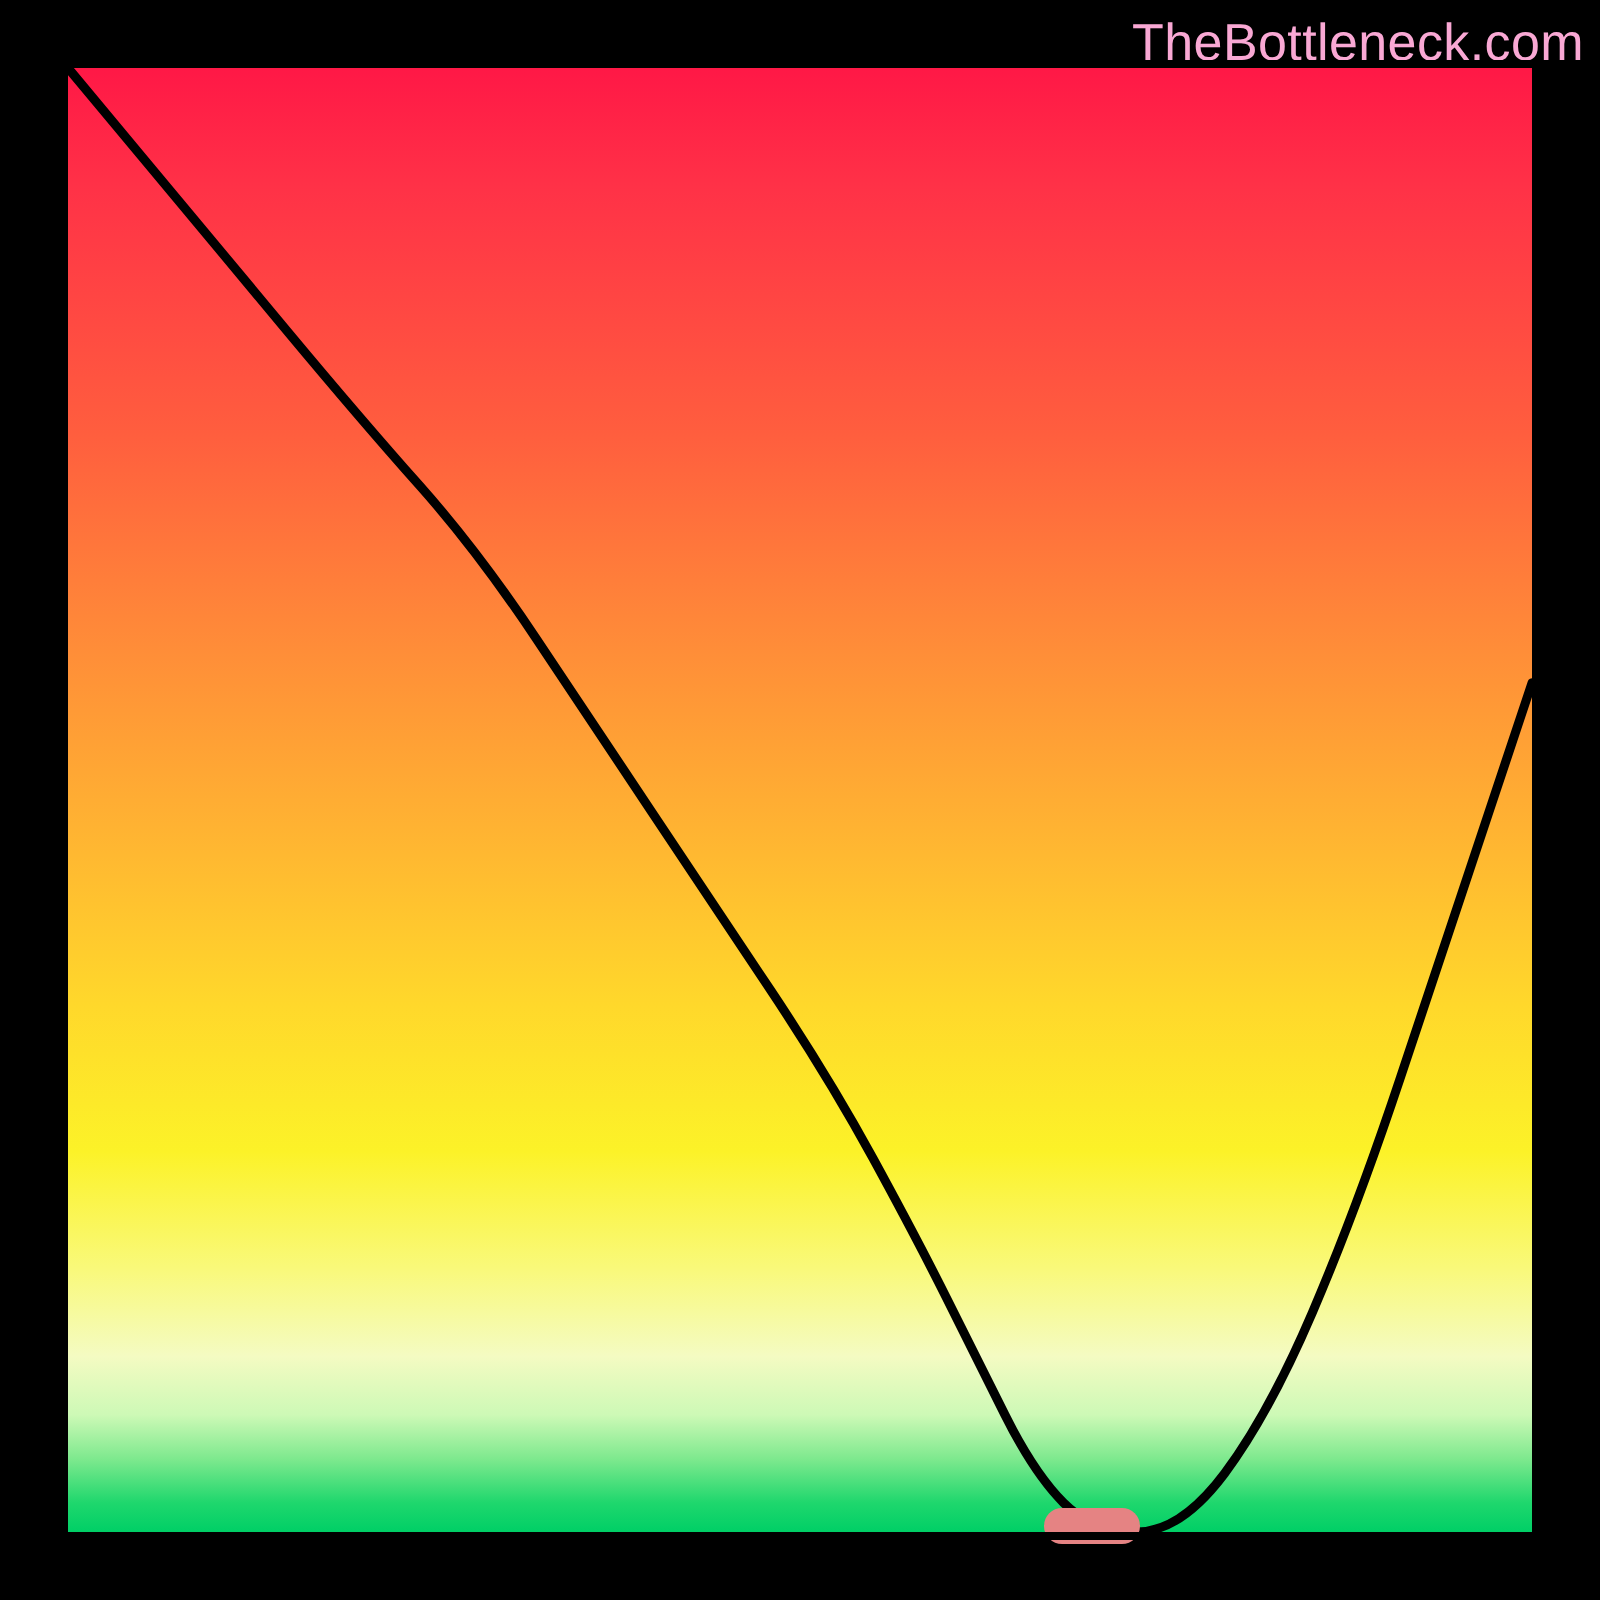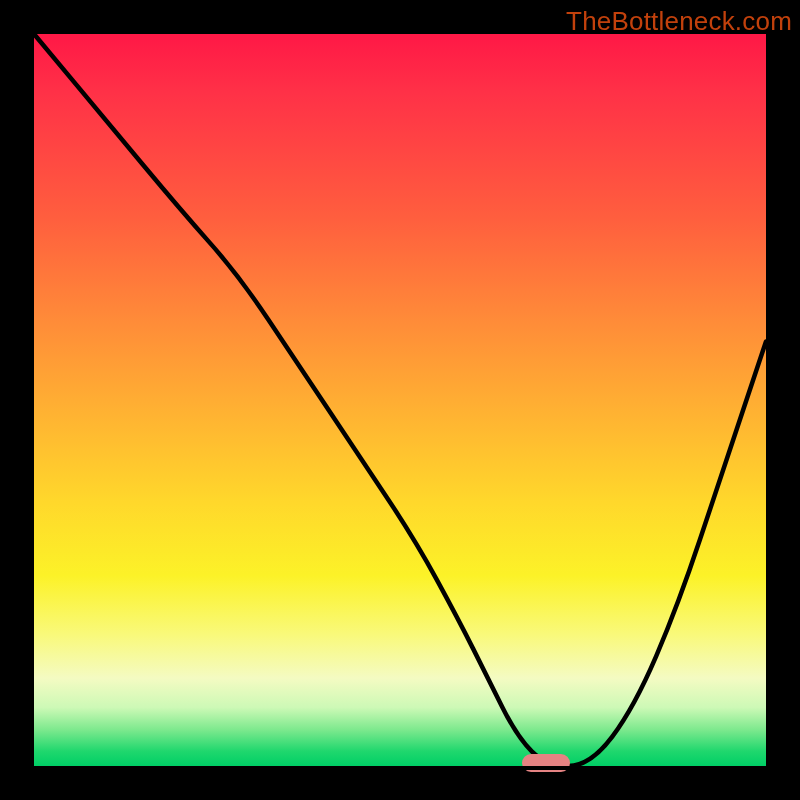--- a/index.html
+++ b/index.html
@@ -38,21 +38,21 @@
       #7ee98e 95%,
       #1fd76d 98%,
       #00cf66 100%
     );
     box-sizing: border-box;
   }
   .watermark {
     position: absolute;
     top: 6px;
     right: 8px;
-    color: #c2410c;
+    color: #f9a8d4;
     font-size: 26px;
     font-weight: 400;
     letter-spacing: 0.2px;
   }
   svg.curve {
     position: absolute;
     left: 0;
     top: 0;
     width: 732px;
     height: 732px;

